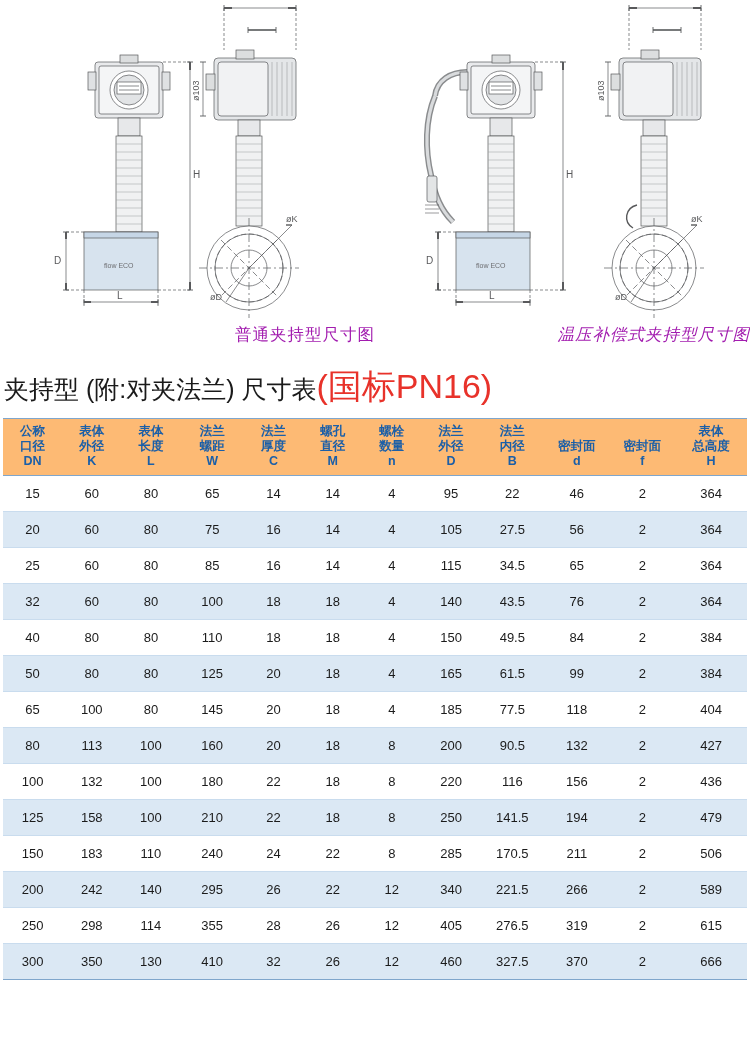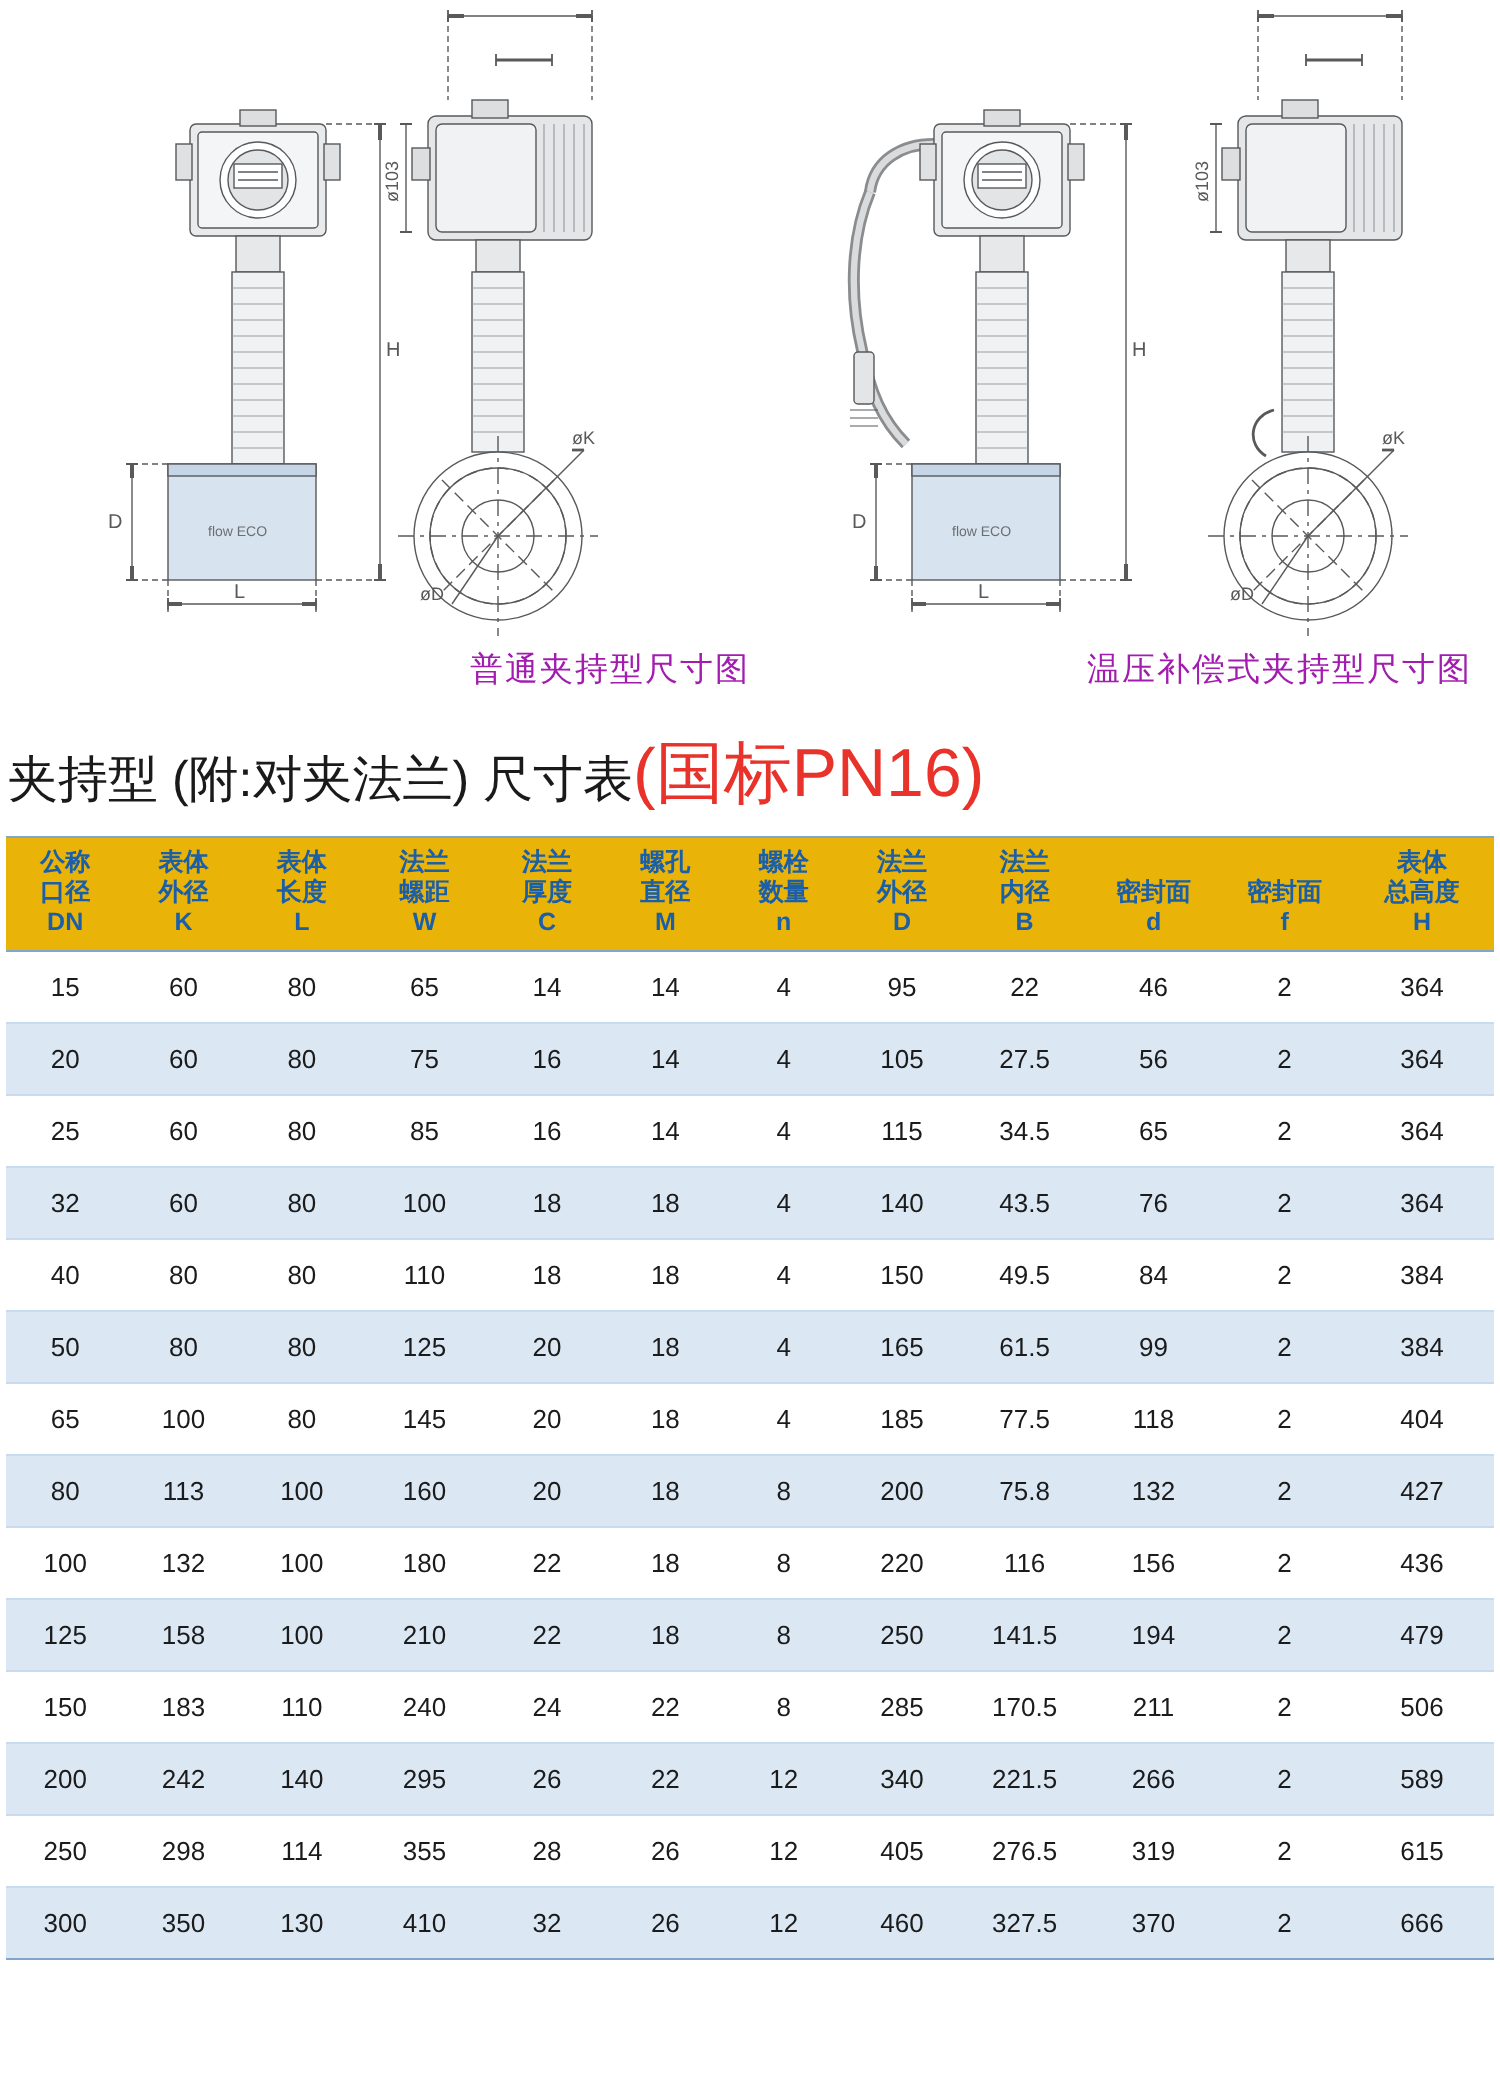--- a/index.html
+++ b/index.html
@@ -38,21 +38,21 @@
   }
   .caption {
     position: absolute;
     top: 6px;
     font-size: 16.5px;
     color: #a21caf;
     text-align: right;
     letter-spacing: 1px;
   }
   .cap-left { left: 0; width: 375px; }
-  .cap-right { left: 361px; width: 375px; }
+  .cap-right { left: 375px; width: 375px; font-style: italic; }
 
   
   .title-wrap {
     padding: 4px 0 8px 4px;
     white-space: nowrap;
   }
   .title-black {
     font-size: 25px;
     color: #1a1a1a;
     letter-spacing: 0px;
@@ -85,21 +85,21 @@
   table.spec thead th {
     color: #1b5fa8;
     font-size: 12.5px;
     font-weight: bold;
     line-height: 15px;
     padding: 5px 0 6px 0;
     text-align: center;
     vertical-align: bottom;
     border-top: 1.5px solid #7fa6cc;
     border-bottom: 1.5px solid #7fa6cc;
-    background: #eab308;
+    background: #fdba74;
     white-space: nowrap;
   }
   table.spec thead th .hdr-line { display: block; }
   table.spec thead th .hdr-sym { display: block; font-weight: bold; }
 
   table.spec tbody td {
     font-size: 13px;
     color: #1b1b1b;
     text-align: center;
     height: 36px;
@@ -574,21 +574,21 @@
         </tr>
         <tr class="even">
           <td>80</td>
           <td>113</td>
           <td>100</td>
           <td>160</td>
           <td>20</td>
           <td>18</td>
           <td>8</td>
           <td>200</td>
-          <td>75.8</td>
+          <td>90.5</td>
           <td>132</td>
           <td>2</td>
           <td>427</td>
         </tr>
         <tr class="odd">
           <td>100</td>
           <td>132</td>
           <td>100</td>
           <td>180</td>
           <td>22</td>

